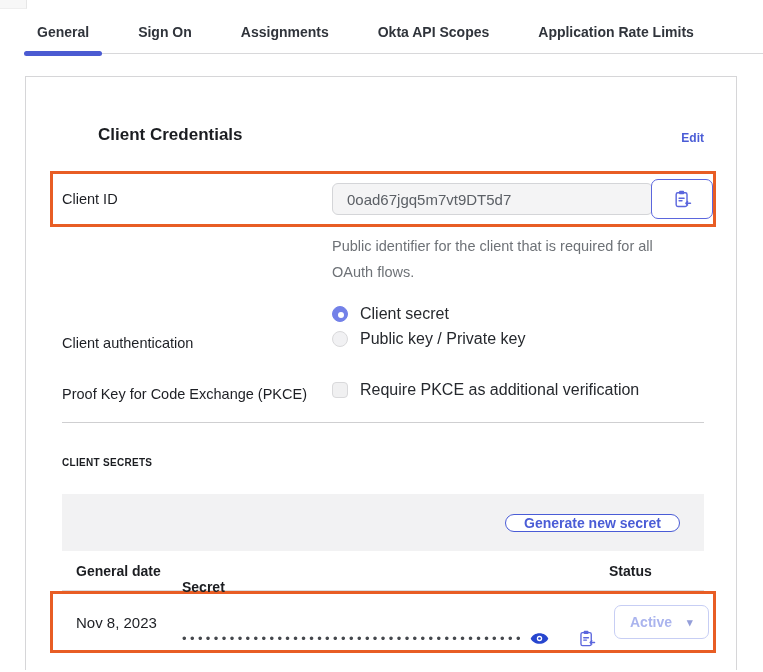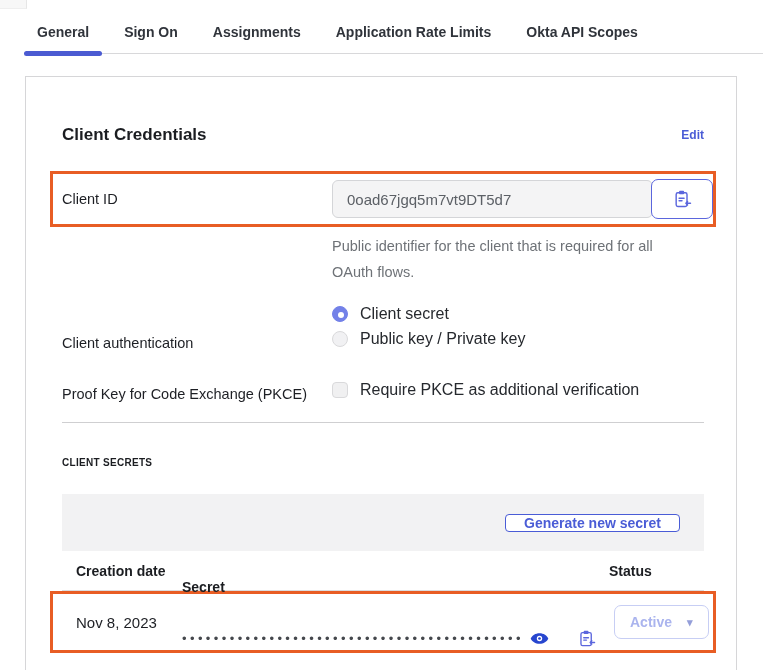--- a/index.html
+++ b/index.html
@@ -2,47 +2,47 @@
 <html><head>
 <meta charset="utf-8">
 <style>
   * { margin:0; padding:0; box-sizing:border-box; }
   html,body { width:763px; height:672px; background:#fff; overflow:hidden;
     font-family:"Liberation Sans", sans-serif; color:#1d1f24; }
 
   
   .edge-artifact { position:absolute; left:0; top:0; width:27px; height:9px;
     background:#f7f7f7; border-right:1px solid #e6e6e6; border-bottom:1px solid #eee; }
-  .tabbar { display:flex; gap:9px; margin:10px 0 0 24px;
+  .tabbar { display:flex; gap:23px; margin:10px 0 0 24px;
     border-bottom:1px solid #d8d8da;align-items:flex-end; }
   .tab { position:relative; padding:14px 13px 13px; font-size:14px; font-weight:bold;
     color:#30343b; cursor:pointer; white-space:nowrap; }
   .tab.active::after { content:""; position:absolute; left:0; right:0; bottom:-3px;
     height:5px; border-radius:3px; background:#4b5bd2; }
 
   
   .card { margin-left:25px; width:712px; height:594px; margin-top:22px;
     border:1px solid #d6d6d8; border-bottom:none; background:#fff;
     padding:0 32px 0 36px; }
 
-  .section-head { display:flex; justify-content:space-between; align-items:center;
-    margin-top:48px; }
+  .section-head { display:flex; justify-content:space-between; align-items:flex-end;
+    margin-top:48px;margin-left:36px; }
   .section-head h2 { font-size:17px; font-weight:bold; color:#1b1d21; }
   .edit-link { font-size:12px; font-weight:bold; color:#4a5cd6; text-decoration:none;
     cursor:pointer; }
 
   
   .hl-box { border:3px solid #e85d24; margin-left:-12px; margin-right:-12px; }
 
   
   .clientid-box { margin-top:26px; padding:5px 0 5px 9px;
     display:flex; align-items:center; }
   .form-label { width:270px; font-size:14.5px; color:#1d1f24; flex:none; }
   .id-group { flex:1; display:flex; align-items:center; }
-  .id-input { flex:1; height:38px; background:#f4f4f5; border:1px solid #d4d5d8;
+  .id-input { flex:1; height:32px; background:#f4f4f5; border:1px solid #d4d5d8;
     border-radius:6px; display:flex; align-items:center; padding-left:14px;
     font-size:15px; color:#5c6066; white-space:nowrap; overflow:hidden; }
   .copy-btn { width:62px; height:40px; margin-left:-2px; background:#fff;
     border:1px solid #5b66dd; border-radius:7px; display:flex; align-items:center;
     justify-content:center; cursor:pointer; position:relative; z-index:1; }
 
   .help-text { margin:6px 0 0 270px; width:380px; font-size:14.5px; line-height:26px;
     color:#6e7277; white-space:pre-line; }
 
   
@@ -60,21 +60,21 @@
     background:#f0f0f1; border:1px solid #d9d9db; }
 
   .divider { border:none; border-top:1px solid #cfcfd1; margin-top:20px; }
 
   
   .secrets-title { margin-top:34px; font-size:10px; font-weight:bold;
     letter-spacing:.3px; color:#1b1d21; }
   .secrets-toolbar { margin-top:26px; height:57px; background:#f2f2f3;
     display:flex; align-items:center; justify-content:flex-end; padding-right:24px; }
   .generate-btn { height:18px; padding:0 18px; background:#fff;
-    border:1px solid #4a5cd6; border-radius:4px; color:#4a5cd6; font-weight:bold;
+    border:1px solid #4a5cd6; border-radius:12px; color:#4a5cd6; font-weight:bold;
     font-size:14px; cursor:pointer; font-family:inherit; }
 
   .tbl-header { display:flex; align-items:center; height:40px;
     border-bottom:1px solid #dcdcde; font-size:14px; font-weight:bold; color:#1b1d21; }
   .col-date { width:120px; padding-left:14px; flex:none; }
   .col-secret { flex:1; display:flex; align-items:center;margin-top:33px; }
   .col-status { width:95px; flex:none; display:flex; }
 
   .secret-row-box { padding:0 6px 0 9px; }
   .secret-row { display:flex; align-items:center; height:56px; font-size:15px; }
@@ -91,22 +91,22 @@
 </style>
 </head>
 <body>
 
 <div class="edge-artifact"></div>
 
 <nav class="tabbar">
   <div class="tab active">General</div>
   <div class="tab">Sign On</div>
   <div class="tab">Assignments</div>
+  <div class="tab">Okta API Scopes</div>
   <div class="tab">Application Rate Limits</div>
-  <div class="tab">Okta API Scopes</div>
 </nav>
 
 <section class="card">
 
   <div class="section-head">
     <h2>Client Credentials</h2>
     <a class="edit-link">Edit</a>
   </div>
 
   <div class="hl-box clientid-box">
@@ -153,21 +153,21 @@
 
   <hr class="divider">
 
   <h3 class="secrets-title">CLIENT SECRETS</h3>
 
   <div class="secrets-toolbar">
     <button class="generate-btn">Generate new secret</button>
   </div>
 
   <div class="tbl-header">
-    <div class="col-date">Creation date</div>
+    <div class="col-date">General date</div>
     <div class="col-secret">Secret</div>
     <div class="col-status">Status</div>
   </div>
 
   <div class="hl-box secret-row-box">
     <div class="secret-row">
       <div class="col-date">Nov 8, 2023</div>
       <div class="col-secret">
         <span class="dots">•••••••••••••••••••••••••••••••••••••••••••</span>
         <button class="eye-btn">

